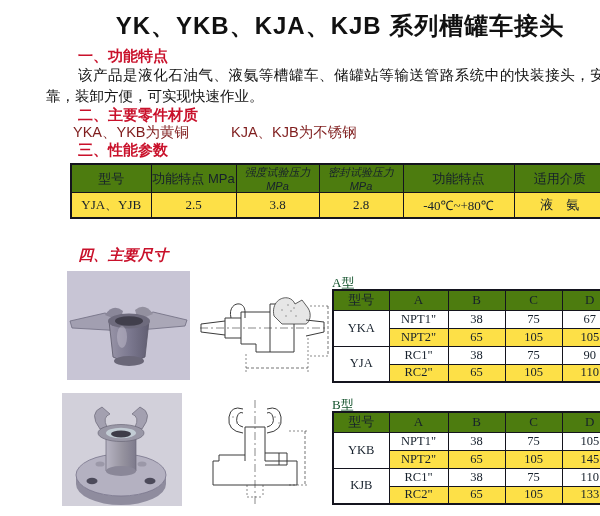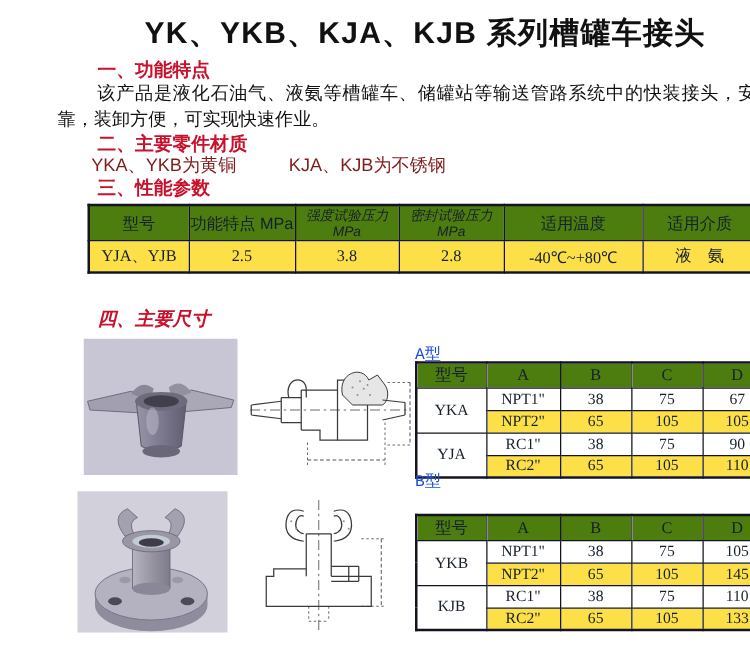--- a/index.html
+++ b/index.html
@@ -24,23 +24,23 @@
   .perf th,.perf td{border:1px solid #14141e;text-align:center;vertical-align:middle;padding:0;overflow:hidden;color:#16202c;}
   .perf thead tr{height:25px;}
   .perf tbody tr{height:25px;}
   .perf th{font-weight:normal;font-size:13px;}
   .perf th.small{font-size:11px;font-style:italic;}
   .perf td{font-size:13px;}
   .bg-blue{background:#4d7c0f;}
   .bg-yellow{background:#fde047;}
 
   
-  .dim-label{left:292px;font-size:13px;color:#1d4ed8;font-family:Liberation Mono, monospace;}
+  .dim-label{left:292px;font-size:13px;color:#14532d;font-family:Liberation Serif, serif;}
   .lab-a{top:274px;}
-  .lab-b{top:376px;}
+  .lab-b{top:396px;}
   .dim{width:285px;border:2px solid #14141e;}
   .dim.t-a{left:292px;top:289px;}
   .dim.t-b{left:292px;top:411px;}
   .dim th,.dim td{border:1px solid #14141e;text-align:center;vertical-align:middle;padding:0;overflow:hidden;color:#16202c;}
   .dim thead tr{height:20px;}
   .dim tbody tr{height:18px;}
   .dim th{font-weight:normal;font-size:13px;font-family:"Liberation Serif",serif;}
   .dim th.cjk{font-family:"Liberation Sans",sans-serif;}
   .dim td{font-size:12.5px;font-family:"Liberation Serif",serif;}
 
@@ -76,21 +76,21 @@
         <col style="width:84px">
         <col style="width:111px">
         <col style="width:92px">
       </colgroup>
     <thead>
       <tr class="bg-blue">
         <th>型号</th>
         <th>功能特点 MPa</th>
         <th class="small">强度试验压力MPa</th>
         <th class="small">密封试验压力MPa</th>
-        <th>适用温度</th>
+        <th>功能特点</th>
         <th>适用介质</th>
       </tr>
     </thead>
     <tbody>
       <tr class="bg-yellow">
         <td class="serif">YJA、YJB</td>
         <td class="serif">2.5</td>
         <td class="serif">3.8</td>
         <td class="serif">2.8</td>
         <td class="serif">-40℃~+80℃</td>

